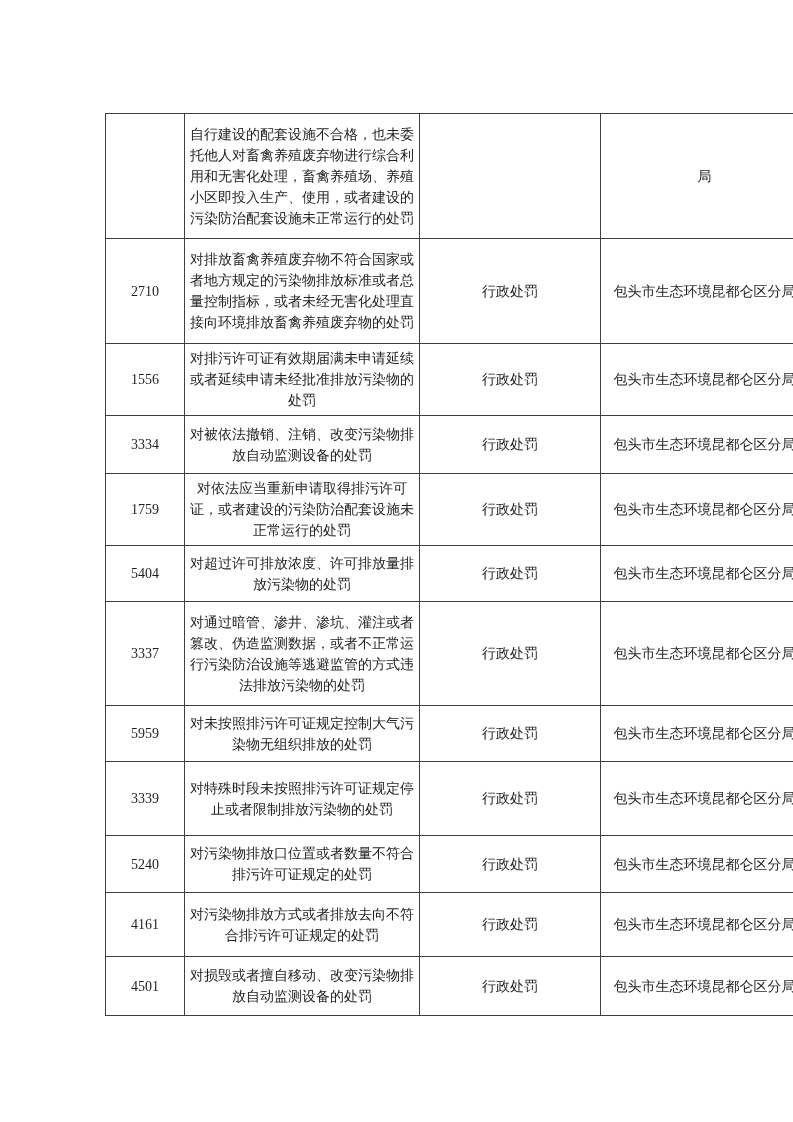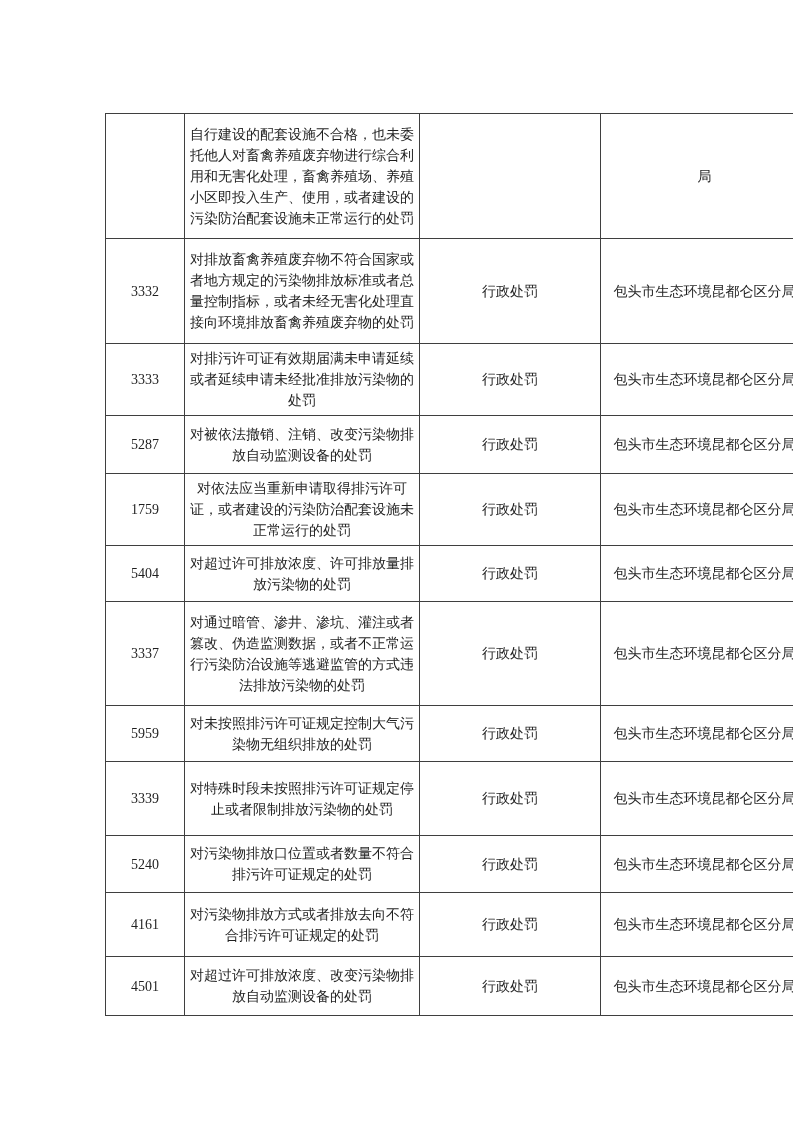--- a/index.html
+++ b/index.html
@@ -67,33 +67,33 @@
 <div class="page">
   <table class="penalty-table">
     <tbody>
         <tr>
     <td class="c-id"></td>
     <td class="c-desc">自行建设的配套设施不合格，也未委托他人对畜禽养殖废弃物进行综合利用和无害化处理，畜禽养殖场、养殖小区即投入生产、使用，或者建设的污染防治配套设施未正常运行的处罚</td>
     <td class="c-type"></td>
     <td class="c-dept">局</td>
   </tr>
         <tr>
-    <td class="c-id">3332</td>
+    <td class="c-id">2710</td>
     <td class="c-desc">对排放畜禽养殖废弃物不符合国家或者地方规定的污染物排放标准或者总量控制指标，或者未经无害化处理直接向环境排放畜禽养殖废弃物的处罚</td>
     <td class="c-type">行政处罚</td>
     <td class="c-dept">包头市生态环境昆都仑区分局</td>
   </tr>
         <tr>
-    <td class="c-id">3333</td>
+    <td class="c-id">1556</td>
     <td class="c-desc">对排污许可证有效期届满未申请延续或者延续申请未经批准排放污染物的处罚</td>
     <td class="c-type">行政处罚</td>
     <td class="c-dept">包头市生态环境昆都仑区分局</td>
   </tr>
         <tr>
-    <td class="c-id">5287</td>
+    <td class="c-id">3334</td>
     <td class="c-desc">对被依法撤销、注销、改变污染物排放自动监测设备的处罚</td>
     <td class="c-type">行政处罚</td>
     <td class="c-dept">包头市生态环境昆都仑区分局</td>
   </tr>
         <tr>
     <td class="c-id">1759</td>
     <td class="c-desc">对依法应当重新申请取得排污许可证，或者建设的污染防治配套设施未正常运行的处罚</td>
     <td class="c-type">行政处罚</td>
     <td class="c-dept">包头市生态环境昆都仑区分局</td>
   </tr>
@@ -128,19 +128,19 @@
     <td class="c-dept">包头市生态环境昆都仑区分局</td>
   </tr>
         <tr>
     <td class="c-id">4161</td>
     <td class="c-desc">对污染物排放方式或者排放去向不符合排污许可证规定的处罚</td>
     <td class="c-type">行政处罚</td>
     <td class="c-dept">包头市生态环境昆都仑区分局</td>
   </tr>
         <tr>
     <td class="c-id">4501</td>
-    <td class="c-desc">对超过许可排放浓度、改变污染物排放自动监测设备的处罚</td>
+    <td class="c-desc">对损毁或者擅自移动、改变污染物排放自动监测设备的处罚</td>
     <td class="c-type">行政处罚</td>
     <td class="c-dept">包头市生态环境昆都仑区分局</td>
   </tr>
       </tbody>
   </table>
 </div>
 
 </body></html>

